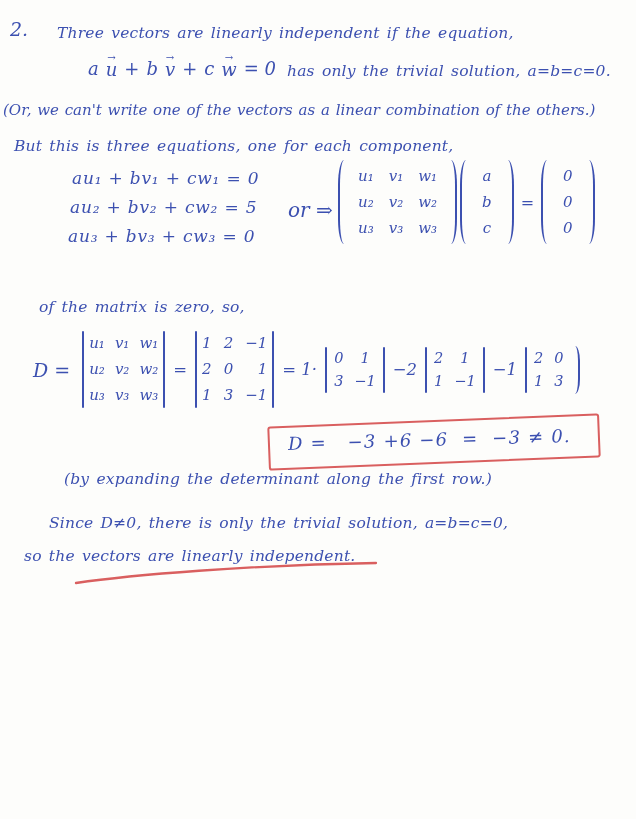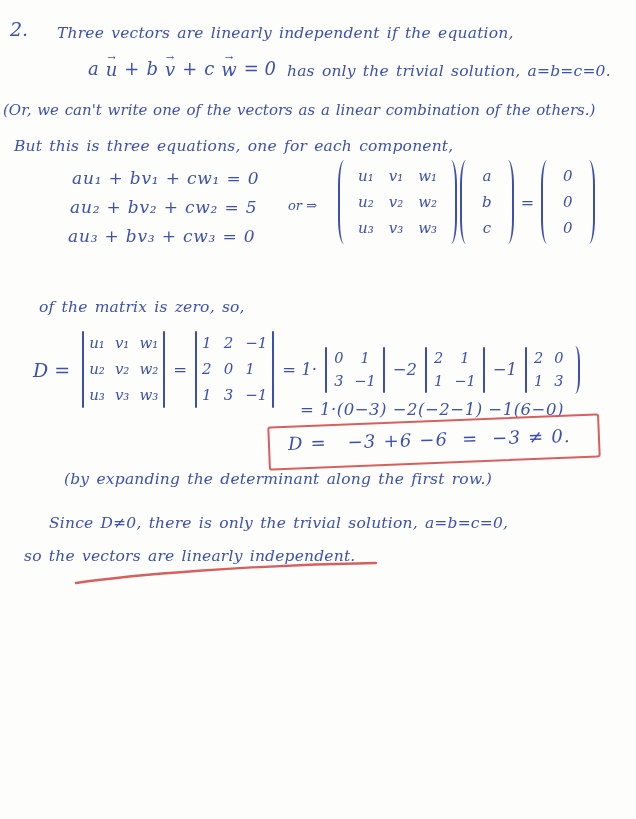--- a/index.html
+++ b/index.html
@@ -25,21 +25,21 @@
   
   .eqrow{display:flex;align-items:flex-end;gap:7px;font-size:18px;}
   .vec{display:inline-flex;flex-direction:column;align-items:center;line-height:1;}
   .vec .arr{font-size:10px;line-height:7px;letter-spacing:0;font-style:normal;}
   .vec .ltr{font-size:18px;line-height:18px;}
   
   .ceq{font-size:17px;letter-spacing:.8px;white-space:pre;}
   
   .mrow{display:flex;align-items:center;gap:3px;font-size:15px;}
   .grid3{display:grid;grid-template-columns:repeat(3,auto);column-gap:15px;row-gap:3px;
-         text-align:left;font-size:15px;line-height:23px;padding:2px 5px;}
+         text-align:right;font-size:15px;line-height:23px;padding:2px 5px;}
   .colv{display:grid;row-gap:3px;text-align:center;font-size:15px;line-height:23px;padding:2px 7px;}
   .paren{width:10px;height:84px;border-radius:10px / 42px;flex:0 0 auto;}
   .paren.l{border-left:2.3px solid var(--ink);}
   .paren.r{border-right:2.3px solid var(--ink);}
   .paren.sm{height:48px;width:8px;border-radius:8px / 24px;}
   .meq{padding:0 4px;font-size:16px;}
   
   .drow{display:flex;align-items:center;gap:8px;font-size:16.5px;white-space:pre;}
   .dlhs{font-size:19px;padding-right:4px;}
   .det{display:inline-flex;align-items:stretch;}
@@ -83,21 +83,21 @@
   </div>
   <span class="abs prose" style="left:287px;top:62px">has only the trivial solution, a=b=c=0.</span>
 
   <span class="abs small-prose" style="left:3px;top:101px">(Or, we can't write one of the vectors as a linear combination of the others.)</span>
   <span class="abs prose" style="left:14px;top:137px">But this is three equations, one for each component,</span>
 
   <span class="abs ceq" style="left:72px;top:168px">au₁ + bv₁ + cw₁ = 0</span>
   <span class="abs ceq" style="left:70px;top:197px">au₂ + bv₂ + cw₂ = 5</span>
   <span class="abs ceq" style="left:68px;top:226px">au₃ + bv₃ + cw₃ = 0</span>
 
-  <span class="abs" style="left:288px;top:198px;font-size:13px">or ⇒</span>
+  <span class="abs" style="left:288px;top:198px;font-size:20px">or ⇒</span>
 
   <div class="abs mrow" style="left:338px;top:160px">
     <div class="paren l"></div>
     <div class="grid3">
       <span class="cell">u₁</span>
       <span class="cell">v₁</span>
       <span class="cell">w₁</span>
       <span class="cell">u₂</span>
       <span class="cell">v₂</span>
       <span class="cell">w₂</span>
@@ -186,21 +186,20 @@
       <div class="grid2">
         <span class="cell">2</span>
         <span class="cell">0</span>
         <span class="cell">1</span>
         <span class="cell">3</span>
       </div>
       <div class="paren r sm" style="align-self:center"></div>
     </div>
   </div>
 
-  <span class="abs expansion pre" style="left:300px;top:400px">= 1·(0−3) −2(−2−1) −1(6−0)</span>
 
   <div class="abs redbox" style="left:268px;top:420px"></div>
   <span class="abs result pre" style="left:288px;top:429px">D =   −3 +6 −6  =  −3 ≠ 0.</span>
 
   <span class="abs prose" style="left:64px;top:470px">(by expanding the determinant along the first row.)</span>
 
   <span class="abs prose" style="left:49px;top:514px">Since D≠0, there is only the trivial solution, a=b=c=0,</span>
   <span class="abs prose" style="left:24px;top:547px">
     <span>so the vectors are</span>
     <span>linearly independent.</span>

